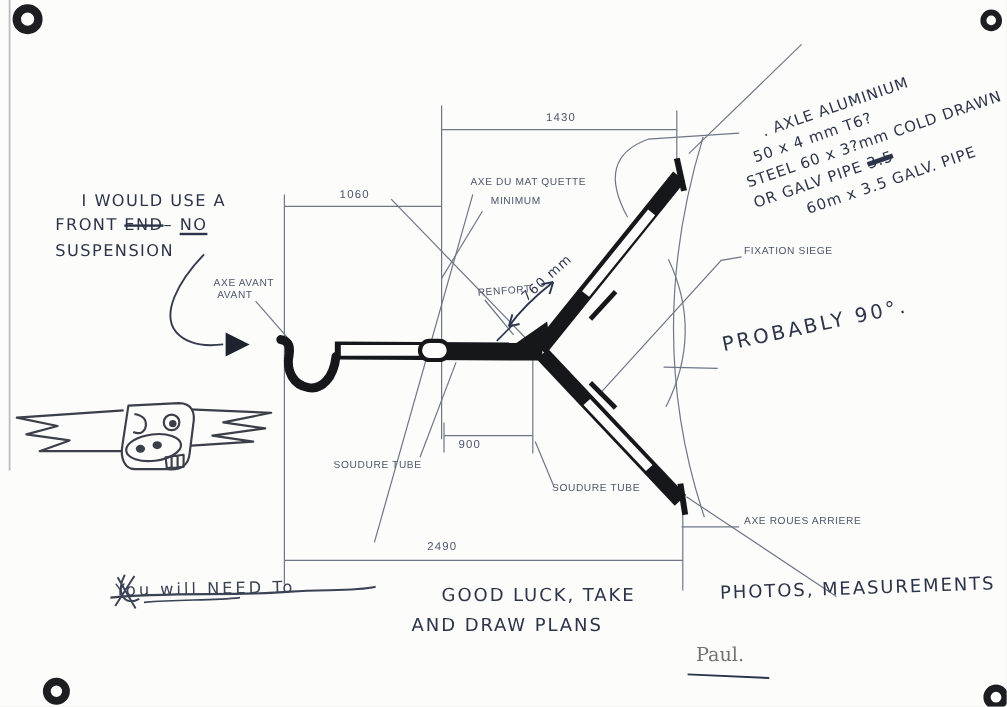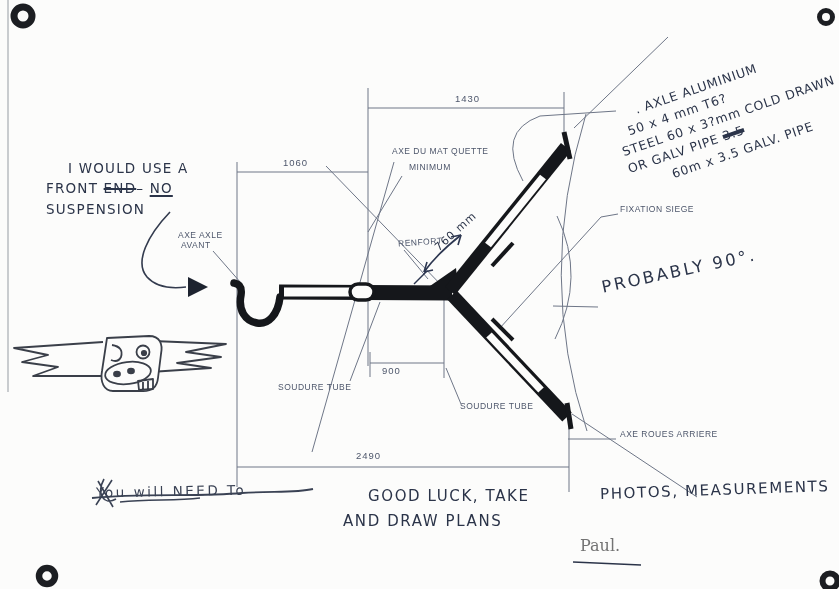--- a/index.html
+++ b/index.html
@@ -145,21 +145,21 @@
       <path d="M 138,381 L 153,379 L 153,389 L 139,390 Z M 143,380 L 143,390 M 148,380 L 148,389"></path>
     </g>
   </svg>
 
   <div class="abs dim" style="left:455px;top:93px;">1430</div>
   <div class="abs dim" style="left:283px;top:157px;">1060</div>
   <div class="abs dim" style="left:382px;top:365px;">900</div>
   <div class="abs dim" style="left:356px;top:450px;">2490</div>
 
   <div class="abs cad" style="left:178px;top:230px;">
-    <div>AXE AXLE</div>
+    <div>AXE AVANT</div>
     <div style="padding-left:3px;">AVANT</div>
   </div>
   <div class="abs cad" style="left:392px;top:146px;text-align:center;">AXE DU MAT QUETTE</div>
   <div class="abs cad" style="left:409px;top:162px;">MINIMUM</div>
   <div class="abs cad" style="left:398px;top:237px;transform:rotate(-4deg);">RENFORT</div>
   <div class="abs cad" style="left:620px;top:204px;">FIXATION SIEGE</div>
   <div class="abs cad" style="left:278px;top:382px;">SOUDURE TUBE</div>
   <div class="abs cad" style="left:460px;top:401px;">SOUDURE TUBE</div>
   <div class="abs cad" style="left:620px;top:429px;">AXE ROUES ARRIERE</div>
 

